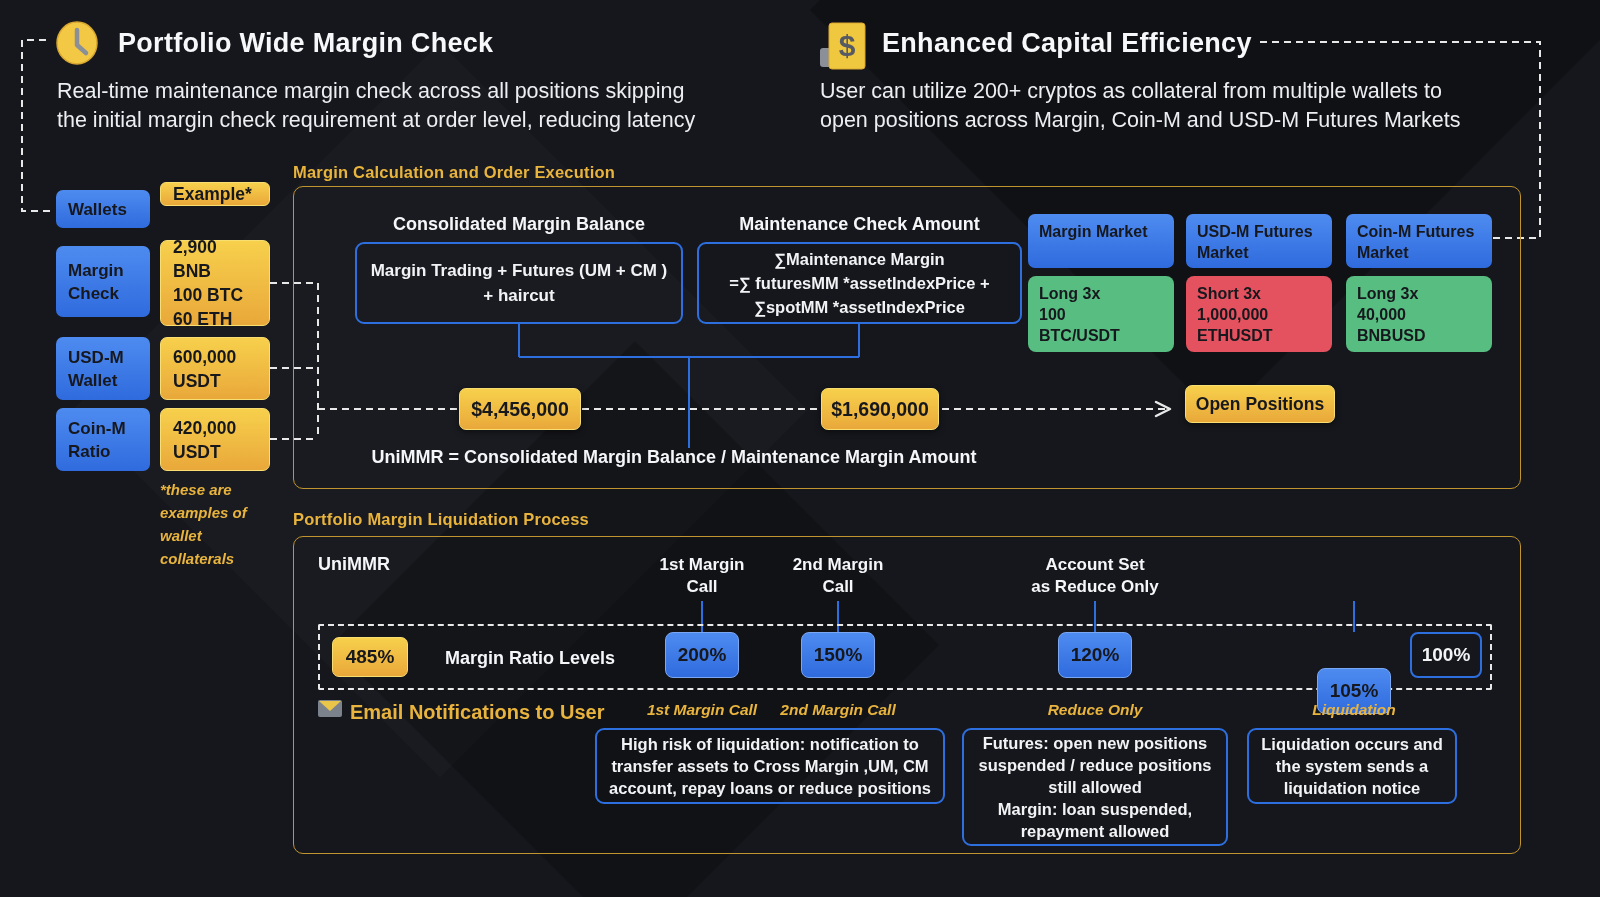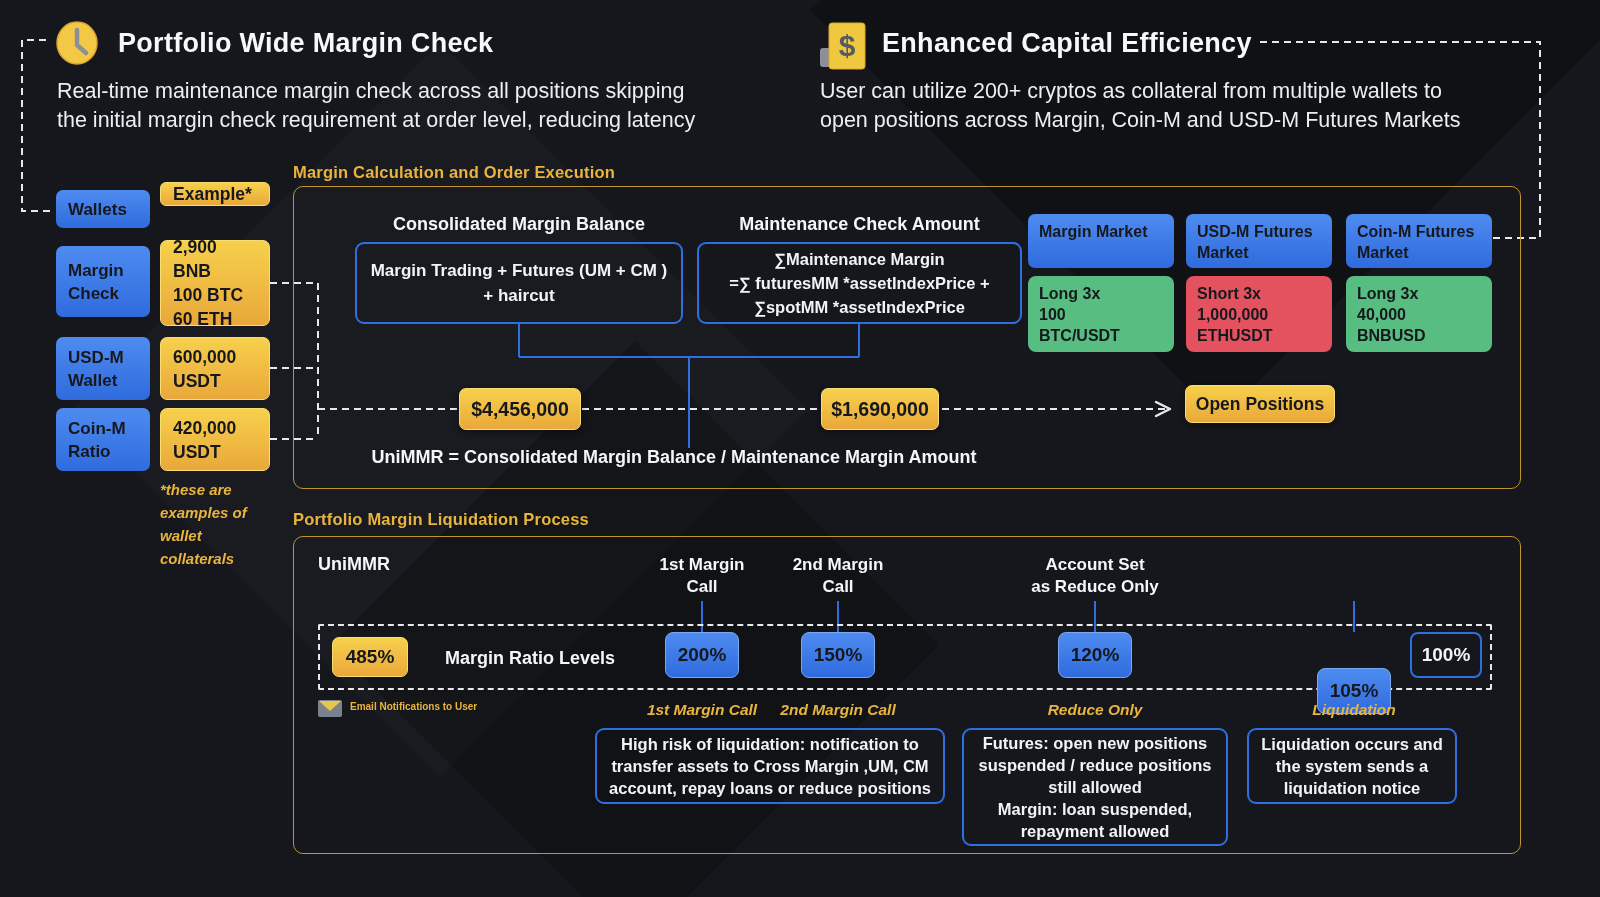--- a/index.html
+++ b/index.html
@@ -168,21 +168,21 @@
   <div class="abs box-blue ratio-badge ratio-blue" style="left:665px; top:632px; width:74px; height:46px;">200%</div>
   <div class="abs box-blue ratio-badge ratio-blue" style="left:801px; top:632px; width:74px; height:46px;">150%</div>
   <div class="abs box-blue ratio-badge ratio-blue" style="left:1058px; top:632px; width:74px; height:46px;">120%</div>
   <div class="abs box-blue ratio-badge ratio-blue" style="left:1317px; top:632px; width:74px; height:46px;margin-top:36px;">105%</div>
   <div class="abs outline-blue ratio-badge" style="left:1410px; top:632px; width:72px; height:46px; border-radius:8px;">100%</div>
 
   <svg class="abs" style="left:318px; top:700px;" width="24" height="17" viewBox="0 0 24 17">
     <rect x="0" y="0" width="24" height="17" rx="2" fill="#7c828c"></rect>
     <polygon points="1,1 23,1 12,11" fill="#e9c64a"></polygon>
   </svg>
-  <div class="abs" style="left:350px; top:701px; color:var(--gold,#e9b43d); font-weight:600; font-size:10px;">Email Notifications to User</div>
+  <div class="abs" style="left:350px; top:701px; color:var(--gold,#e9b43d); font-weight:600; font-size:20px;">Email Notifications to User</div>
 
   <div class="abs tag" style="left:632px; top:701px; width:140px;">1st Margin Call</div>
   <div class="abs tag" style="left:768px; top:701px; width:140px;">2nd Margin Call</div>
   <div class="abs tag" style="left:1025px; top:701px; width:140px;">Reduce Only</div>
   <div class="abs tag" style="left:1284px; top:701px; width:140px;">Liquidation</div>
 
   <div class="abs outline-blue note pre" style="left:595px; top:728px; width:350px; height:76px;">High risk of liquidation: notification to
 transfer assets to Cross Margin ,UM, CM
 account, repay loans or reduce positions</div>
   <div class="abs outline-blue note pre" style="left:962px; top:728px; width:266px; height:118px;">Futures: open new positions

